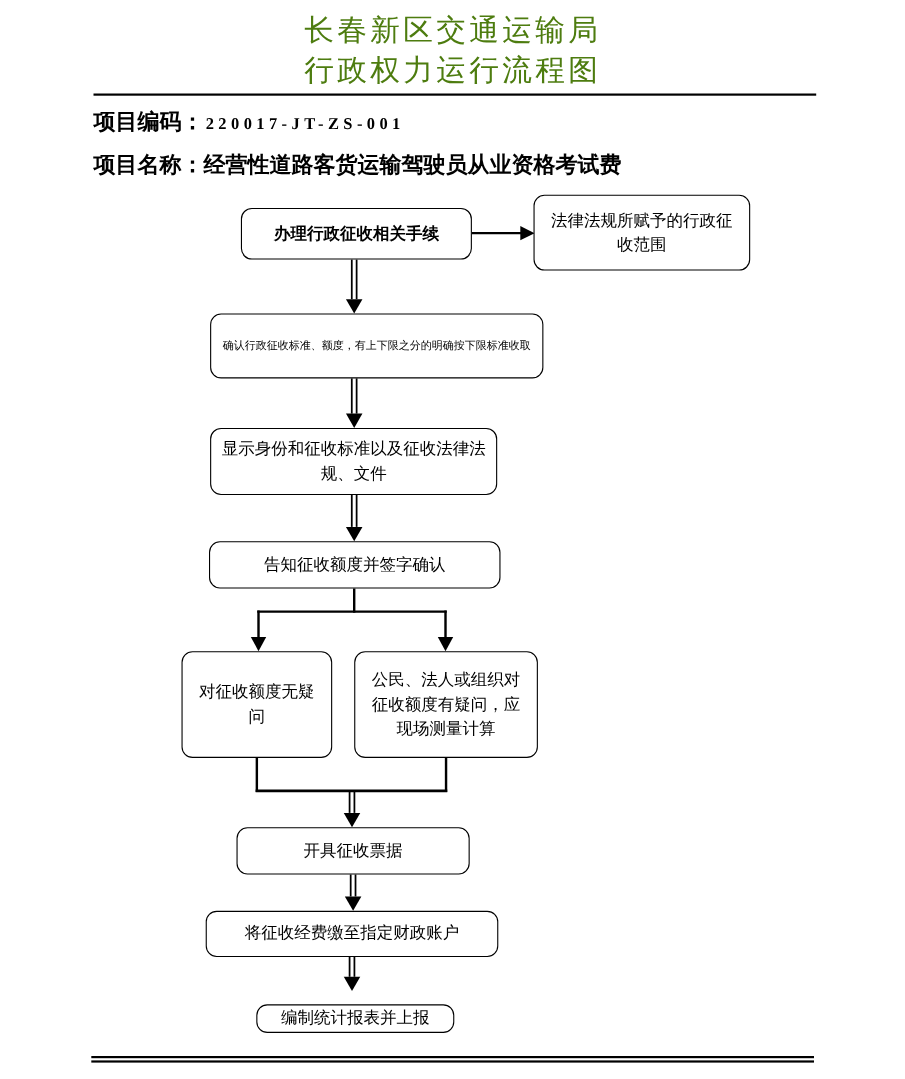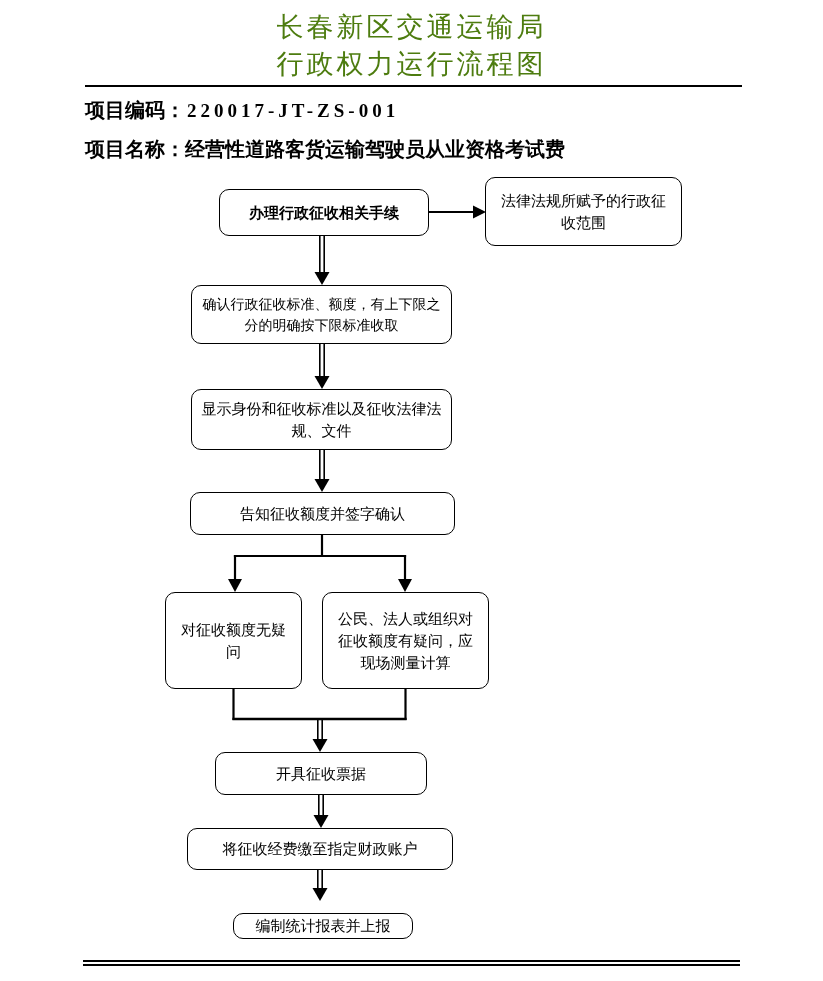--- a/index.html
+++ b/index.html
@@ -15,33 +15,33 @@
   .rule-top {
     position: absolute; left: 85px; top: 85px; width: 657px; height: 0;
     border-top: 2px solid #000;
   }
   .meta {
     position: absolute; left: 85px; font-weight: bold; font-size: 20px;
     white-space: nowrap;
   }
   .meta-code { top: 97px; }
   .meta-name { top: 136px; }
-  .code-value { font-size: 19px; letter-spacing: 4px; margin-left: 2px; }
+  .code-value { font-size: 15px; letter-spacing: 4px; margin-left: 2px; }
   .connectors { position: absolute; left: 0; top: 0; }
   .connectors line { stroke: #000; }
   .connectors polygon { fill: #000; stroke: none; }
   .node {
     position: absolute; box-sizing: border-box;
     border: 1.5px solid #000; border-radius: 10px; background: #fff;
     display: flex; align-items: center; justify-content: center;
     text-align: center; font-size: 15px; line-height: 22px; padding: 2px 8px;
   }
   #n-step1  { left:219px; top:189px; width:210px; height:47px;font-weight:bold; }
   #n-side   { left:485px; top:177px; width:197px; height:69px; }
-  #n-step2  { left:191px; top:285px; width:261px; height:59px; font-size:14px; line-height:21px; }
+  #n-step2  { left:191px; top:285px; width:303px; height:59px; font-size:10px; line-height:21px; }
   #n-step3  { left:191px; top:389px; width:261px; height:61px; }
   #n-step4  { left:190px; top:492px; width:265px; height:43px; }
   #n-bleft  { left:165px; top:592px; width:137px; height:97px; padding:2px 11px; }
   #n-bright { left:322px; top:592px; width:167px; height:97px; }
   #n-step5  { left:215px; top:752px; width:212px; height:43px; }
   #n-step6  { left:187px; top:828px; width:266px; height:42px; }
   #n-step7  { left:233px; top:913px; width:180px; height:26px; }
   .rule-bottom {
     position: absolute; left: 83px; top: 960px; width: 657px; height: 2px;
     border-top: 2px solid #000; border-bottom: 2px solid #000; background: #fff;

